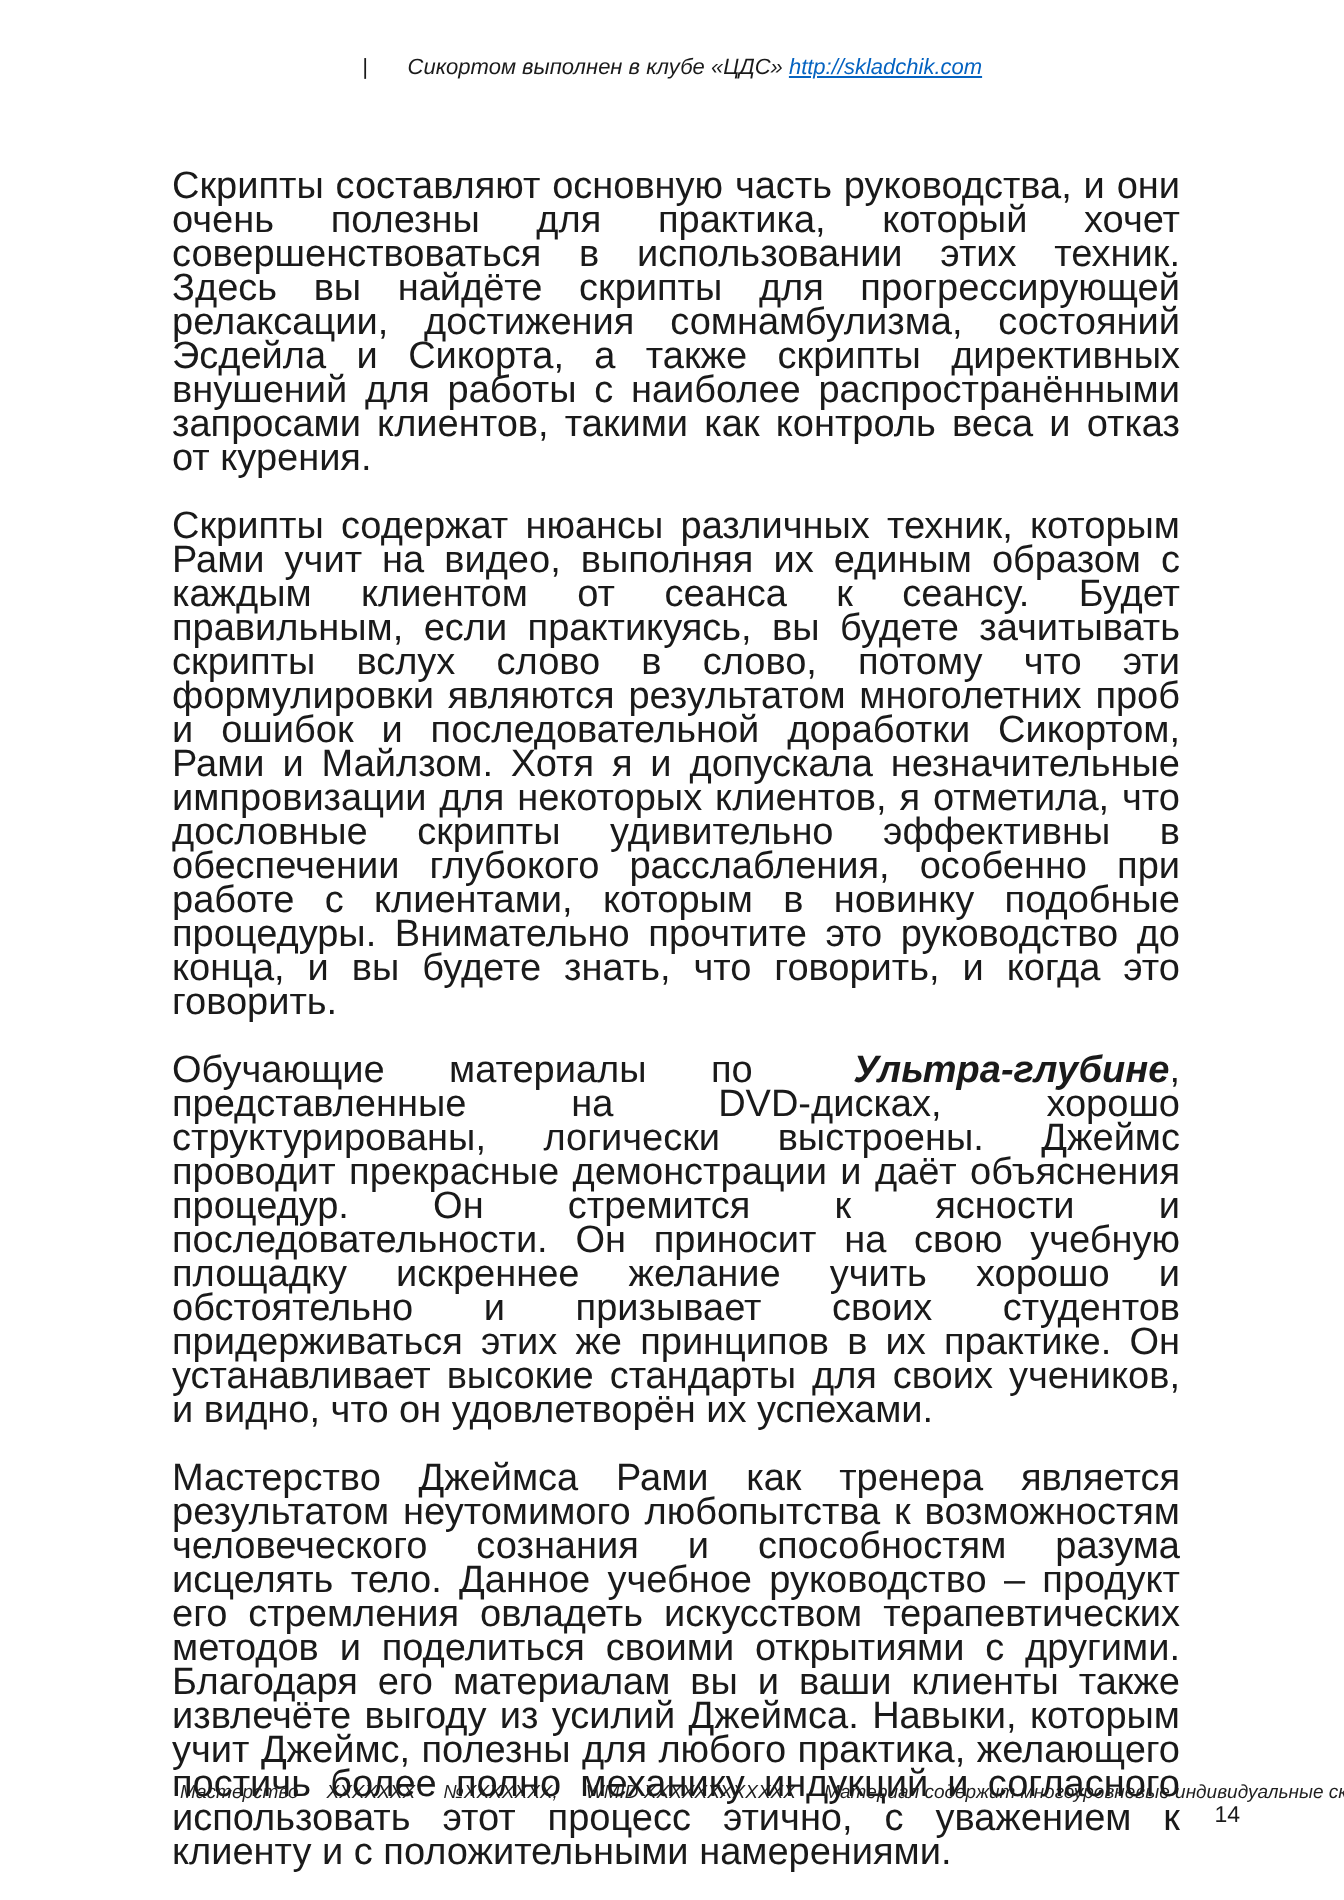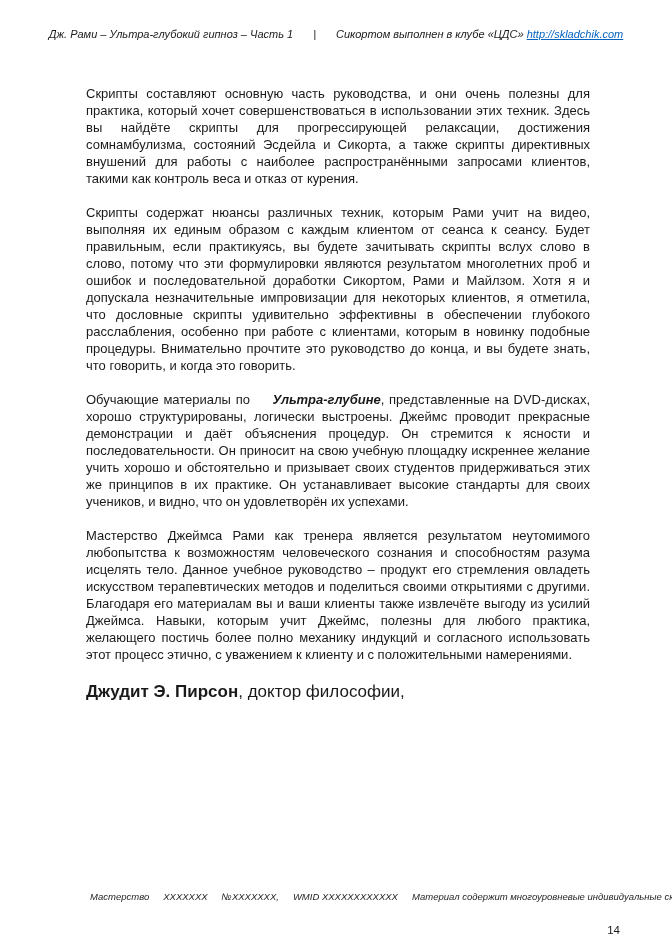--- a/index.html
+++ b/index.html
@@ -35,21 +35,21 @@
     text-decoration: underline;
   }
   .content {
     position: absolute;
     top: 85px;
     left: 86px;
     width: 504px;
   }
   .content p {
     margin: 0 0 17px 0;
-    font-size: 13px;
+    font-size: 19px;
     line-height: 17px;
     text-align: justify;
     text-justify: inter-word;
   }
   .emph {
     font-weight: bold;
     font-style: italic;
     margin-left: 18px;
   }
   .bold {
@@ -69,33 +69,32 @@
     top: 891px;
     display: flex;
     gap: 14px;
     font-size: 9.5px;
     font-style: italic;
     color: #1f1f1f;
     white-space: nowrap;
   }
   .page-number {
     position: absolute;
-    top: 924px;
+    top: 902px;
     right: 52px;
     font-size: 11.5px;
     color: #1a1a1a;
   }
 </style>
 </head>
 <body>
 
 <div class="page">
 
   <div class="header">
-    <span>Дж. Рами – Ультра-глубокий гипноз – Часть 1</span>
     <span>|</span>
     <span><span>Сикортом выполнен в клубе «ЦДС»</span>&nbsp;<a href="#">http://skladchik.com</a></span>
   </div>
 
   <div class="content">
     <p>Скрипты составляют основную часть руководства, и они очень полезны для практика, который хочет совершенствоваться в использовании этих техник. Здесь вы найдёте скрипты для прогрессирующей релаксации, достижения сомнамбулизма, состояний Эсдейла и Сикорта, а также скрипты директивных внушений для работы с наиболее распространёнными запросами клиентов, такими как контроль веса и отказ от курения.</p>
     <p>Скрипты содержат нюансы различных техник, которым Рами учит на видео, выполняя их единым образом с каждым клиентом от сеанса к сеансу. Будет правильным, если практикуясь, вы будете зачитывать скрипты вслух слово в слово, потому что эти формулировки являются результатом многолетних проб и ошибок и последовательной доработки Сикортом, Рами и Майлзом. Хотя я и допускала незначительные импровизации для некоторых клиентов, я отметила, что дословные скрипты удивительно эффективны в обеспечении глубокого расслабления, особенно при работе с клиентами, которым в новинку подобные процедуры. Внимательно прочтите это руководство до конца, и вы будете знать, что говорить, и когда это говорить.</p>
     <p><span>Обучающие материалы по </span><span class="emph">Ультра-глубине</span><span>, представленные на DVD-дисках, хорошо структурированы, логически выстроены. Джеймс проводит прекрасные демонстрации и даёт объяснения процедур. Он стремится к ясности и последовательности. Он приносит на свою учебную площадку искреннее желание учить хорошо и обстоятельно и призывает своих студентов придерживаться этих же принципов в их практике. Он устанавливает высокие стандарты для своих учеников, и видно, что он удовлетворён их успехами.</span></p>
     <p>Мастерство Джеймса Рами как тренера является результатом неутомимого любопытства к возможностям человеческого сознания и способностям разума исцелять тело. Данное учебное руководство – продукт его стремления овладеть искусством терапевтических методов и поделиться своими открытиями с другими. Благодаря его материалам вы и ваши клиенты также извлечёте выгоду из усилий Джеймса. Навыки, которым учит Джеймс, полезны для любого практика, желающего постичь более полно механику индукций и согласного использовать этот процесс этично, с уважением к клиенту и с положительными намерениями.</p>
 

